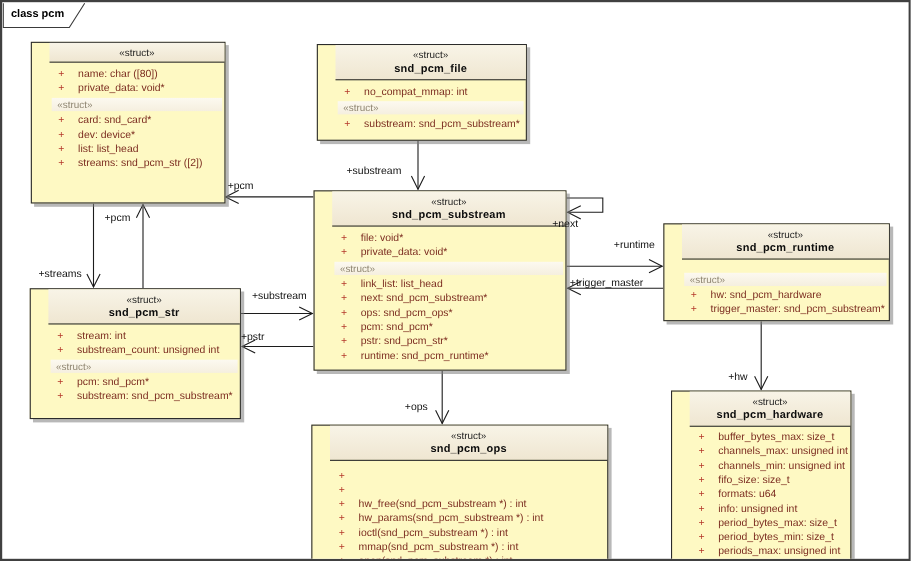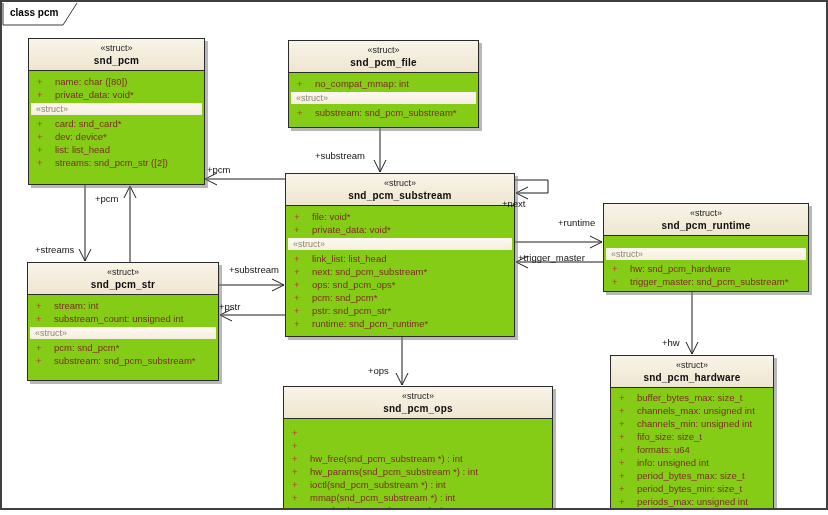--- a/index.html
+++ b/index.html
@@ -3,22 +3,23 @@
 <meta charset="utf-8">
 <style>
   html,body { margin:0; padding:0; background:#ffffff; font-family:"Liberation Sans", sans-serif; }
   #frame {
     position:relative; width:828px; height:510px; box-sizing:border-box;
     border:2px solid #404040; background:#ffffff; overflow:hidden;
   }
   #connector-layer { position:absolute; left:0; top:0; z-index:1; pointer-events:none; }
   .uml-box {
     position:absolute; z-index:2; box-sizing:border-box;
-    background:#84cc16; border:1.5px solid #2b2b2b;
+    background:#fef9c3; border:1.5px solid #2b2b2b;
     box-shadow:3px 3px 0 rgba(125,125,125,0.55);
+    padding-left:16px;
   }
   .hdr {
     text-align:center; padding:3px 2px 2px; border-bottom:1.4px solid #2b2b2b;
     background:linear-gradient(180deg,#f8f4e7 0%, #efe6d1 100%);
   }
   .stereo { font-size:9px; line-height:12px; color:#1c1c1c; }
   .cname  { font-size:10px; line-height:14px; font-weight:bold; color:#0d0d0d; letter-spacing:0.2px; }
   .body { padding-top:4px; }
   .row { display:flex; height:13px; line-height:13px; font-size:9.5px; color:#7c2d21; padding-left:8px; white-space:nowrap; overflow:hidden; }
   .vis { color:#b4372a; flex:0 0 18px; }
@@ -73,21 +74,20 @@
       <line x1="690" y1="290" x2="690" y2="352"></line>
       <polyline points="684,340 690,352 696,340"></polyline>
     </g>
   </svg>
 
   <div id="frame-tab-label">class pcm</div>
 
   <div class="uml-box" style="left:26px; top:36px; width:177px; height:147px">
     <div class="hdr">
       <div class="stereo">«struct»</div>
-      <div class="cname">snd_pcm</div>
     </div>
     <div class="body">
       <div class="row">
           <span class="vis">+</span>
           <span>name: char ([80])</span>
         </div>
       <div class="row">
           <span class="vis">+</span>
           <span>private_data: void*</span>
         </div>

